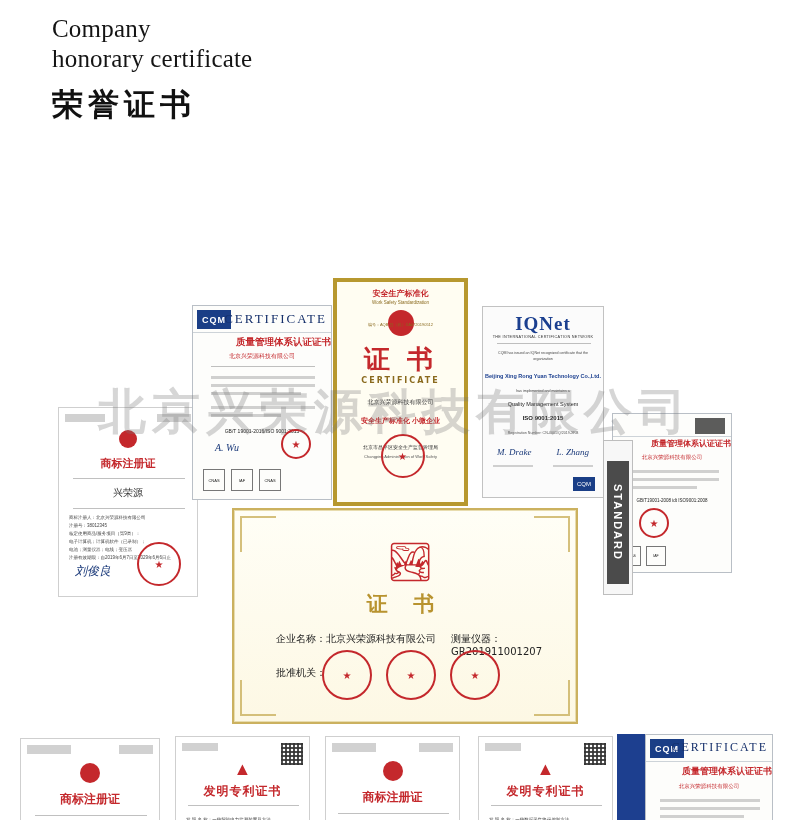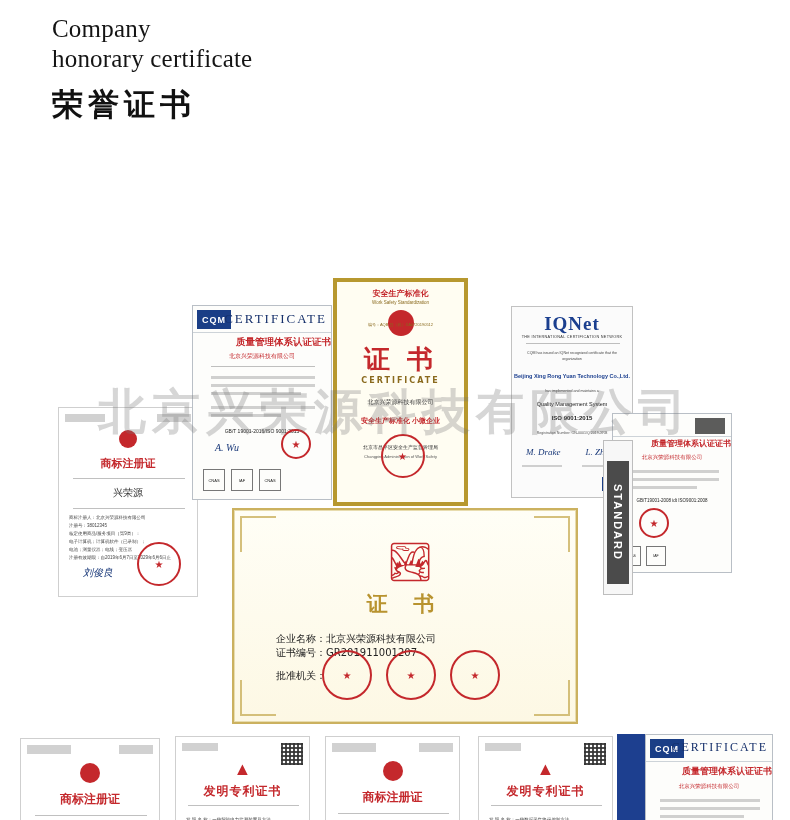--- a/index.html
+++ b/index.html
@@ -126,21 +126,21 @@
     top: 8px; width: 26px; height: 26px; border-radius: 50%;
     background: #c4282c;
   }
   .c-red .bigword {
     position: absolute; left: 0; right: 0; text-align: center;
     font-family: "DejaVu Sans", sans-serif;
     color: #c4282c; font-weight: 700;
   }
 
   
-  .c-iq { border: 1px solid #c2c2c2; background: #fbfbfb; margin-left: 29px; }
+  .c-iq { border: 1px solid #c2c2c2; background: #fbfbfb; }
   .c-iq .iqlogo {
     position: absolute; left: 50%; transform: translateX(-50%); top: 6px;
     font-family: "Liberation Serif", serif; font-size: 19px;
     color: #1b3f8f; font-weight: 700; letter-spacing: 1px;
   }
 
   
   .c-main {
     border: 2px solid #cbb15f;
     background: linear-gradient(#fffef6, #fdf8e4);
@@ -167,21 +167,21 @@
   }
   .c-main .torch {
     position: absolute; left: 152px; top: 30px; width: 38px; height: 46px;
     color: #c4282c; font-size: 38px; line-height: 44px; text-align: center;
   }
   .c-main .fields {
     position: absolute; left: 42px; top: 122px; right: 34px;
     font-family: "DejaVu Sans", sans-serif;
     font-size: 10px; color: #222;
   }
-  .c-main .frow { display: flex; margin-bottom: 9px; flex-direction: column; }
+  .c-main .frow { display: flex; margin-bottom: 9px; }
   .c-main .fl { width: 215px; }
   .c-main .fr { flex: 1; }
 
   
   .c-std { border: 1px solid #bdbdbd; background: #f7f7f7; }
   .c-std .vert {
     position: absolute; left: 3px; top: 20px; bottom: 10px; width: 22px;
     background: #4b4b4b; color: #fff; font-size: 11px; font-weight: 700;
     letter-spacing: 2px; writing-mode: vertical-rl;
     display: flex; align-items: center; justify-content: center;
@@ -240,21 +240,21 @@
     <div style="position:absolute; left:0; right:0; top:78px; text-align:center; font-size:10px; font-family:'DejaVu Sans',sans-serif; color:#333;">兴荣源</div>
     <div class="line" style="left:14px; top:100px; width:112px;"></div>
     <div style="position:absolute; left:10px; right:10px; top:106px; font-size:4.5px; line-height:1.8; color:#444;">
       <div>商标注册人：北京兴荣源科技有限公司</div>
       <div>注册号：38012345</div>
       <div>核定使用商品/服务项目（第9类）：</div>
       <div>电子计算机；计算机软件（已录制）；</div>
       <div>电池；测量仪器；电线；变压器</div>
       <div>注册有效期限：自2019年6月7日至2029年6月6日止</div>
     </div>
-    <div class="sig" style="left:24px; bottom:16px; font-size:10px;">刘俊良</div>
+    <div class="sig" style="left:16px; bottom:16px; font-size:12px;">刘俊良</div>
     <div class="redseal" style="right:16px; bottom:10px; width:40px; height:40px;"></div>
   </div>
 
   <div class="cert c-iso" style="left:192px; top:175px; width:140px; height:195px;">
     <div class="topband"></div>
     <div class="cqm">CQM</div>
     <div class="word">CERTIFICATE</div>
     <div class="cnt" style="font-size:9.5px;">质量管理体系认证证书</div>
     <div style="position:absolute; left:0; right:0; top:46px; text-align:center; font-size:6px; color:#c4282c;">北京兴荣源科技有限公司</div>
     <div class="line" style="left:18px; top:60px; width:104px;"></div>
@@ -330,21 +330,21 @@
     <div class="corner bl"></div>
     <div class="corner br"></div>
     <div class="torch">🏞</div>
     <div class="subtitle">证 书</div>
     <div class="fields">
       <div class="frow">
         <div class="fl">
           <span>企业名称：</span><span>北京兴荣源科技有限公司</span>
         </div>
         <div class="fr">
-          <span>证书编号：</span><span>GR201911001207</span>
+          <span>测量仪器：</span><span>GR201911001207</span>
         </div>
       </div>
       <div class="frow">
         <div class="fl">
           <span>批准机关：</span><span></span>
         </div>
       </div>
     </div>
     <div class="redseal" style="left:88px; bottom:22px; width:46px; height:46px;"></div>
     <div class="redseal" style="left:152px; bottom:22px; width:46px; height:46px;"></div>

